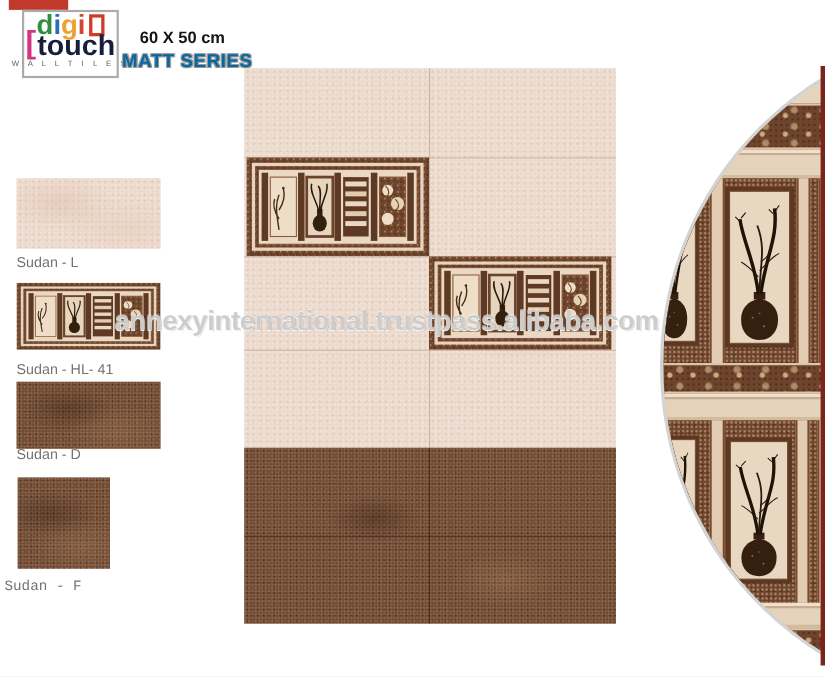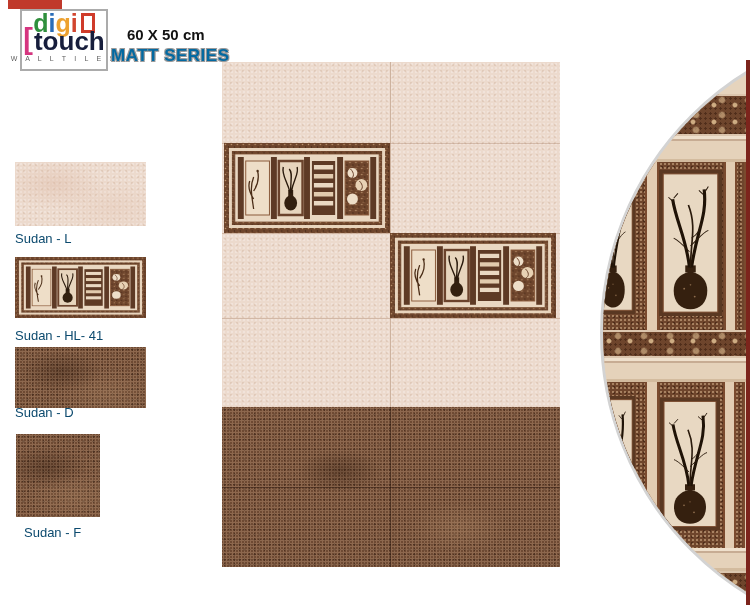--- a/index.html
+++ b/index.html
@@ -46,22 +46,22 @@
       radial-gradient(rgba(226,192,152,.5) 1px, transparent 1.3px),
       radial-gradient(rgba(50,24,10,.5) 1px, transparent 1.35px);
     background-size:4px 4px,6px 6px;background-position:0 0,2px 2px;}
 
   
   .swatch{position:absolute;}
   .sw1{left:15px;top:162px;width:131px;height:64px;}
   .sw2{left:15px;top:257px;width:131px;height:61px;}
   .sw3{left:15px;top:347px;width:131px;height:61px;}
   .sw4{left:16px;top:434px;width:84px;height:83px;}
-  .sw-label{position:absolute;font-size:13px;color:#0c4a6e;white-space:nowrap;}
-  .lb1{left:15px;top:231px;} .lb2{left:15px;top:328px;} .lb3{left:15px;top:405px;} .lb4{left:24px;top:525px;}
+  .sw-label{position:absolute;font-size:13px;color:#737373;white-space:nowrap;}
+  .lb1{left:15px;top:231px;} .lb2{left:15px;top:328px;} .lb3{left:15px;top:405px;} .lb4{left:4px;top:525px;font-family:Liberation Mono, monospace;}
   .swatch-hl{position:absolute;left:0;top:0;width:100%;height:100%;display:block;}
 
   
   .center-panel{position:absolute;left:222px;top:62px;width:338px;height:505px;}
   .wall-light{position:absolute;left:0;top:0;width:338px;height:345px;}
   .wall-dark{position:absolute;left:0;top:345px;width:338px;height:160px;}
   .joint-v-light{position:absolute;left:168px;top:0;width:1px;height:345px;background:rgba(168,128,102,.45);}
   .joint-h-light{position:absolute;left:0;width:338px;height:1px;background:rgba(168,128,102,.38);}
   .joint-v-dark{position:absolute;left:168px;top:345px;width:1px;height:160px;background:rgba(28,14,6,.45);}
   .joint-h-dark{position:absolute;left:0;top:425px;width:338px;height:1px;background:rgba(28,14,6,.45);}
@@ -246,13 +246,14 @@
       <div class="zpillar" style="left:120px;width:13px"></div>
       <div class="zpillar" style="left:140px;width:7px"></div>
     </div>
 
     <div class="zband zband-beige" style="top:520px;height:23px"></div>
     <div class="zband zband-scroll" style="top:543px;height:50px"></div>
   </div>
 
   <div class="maroon-edge"></div>
 
+  <div class="watermark">annexyinternational.trustpass.alibaba.com</div>
 </div>
 
 </body></html>

